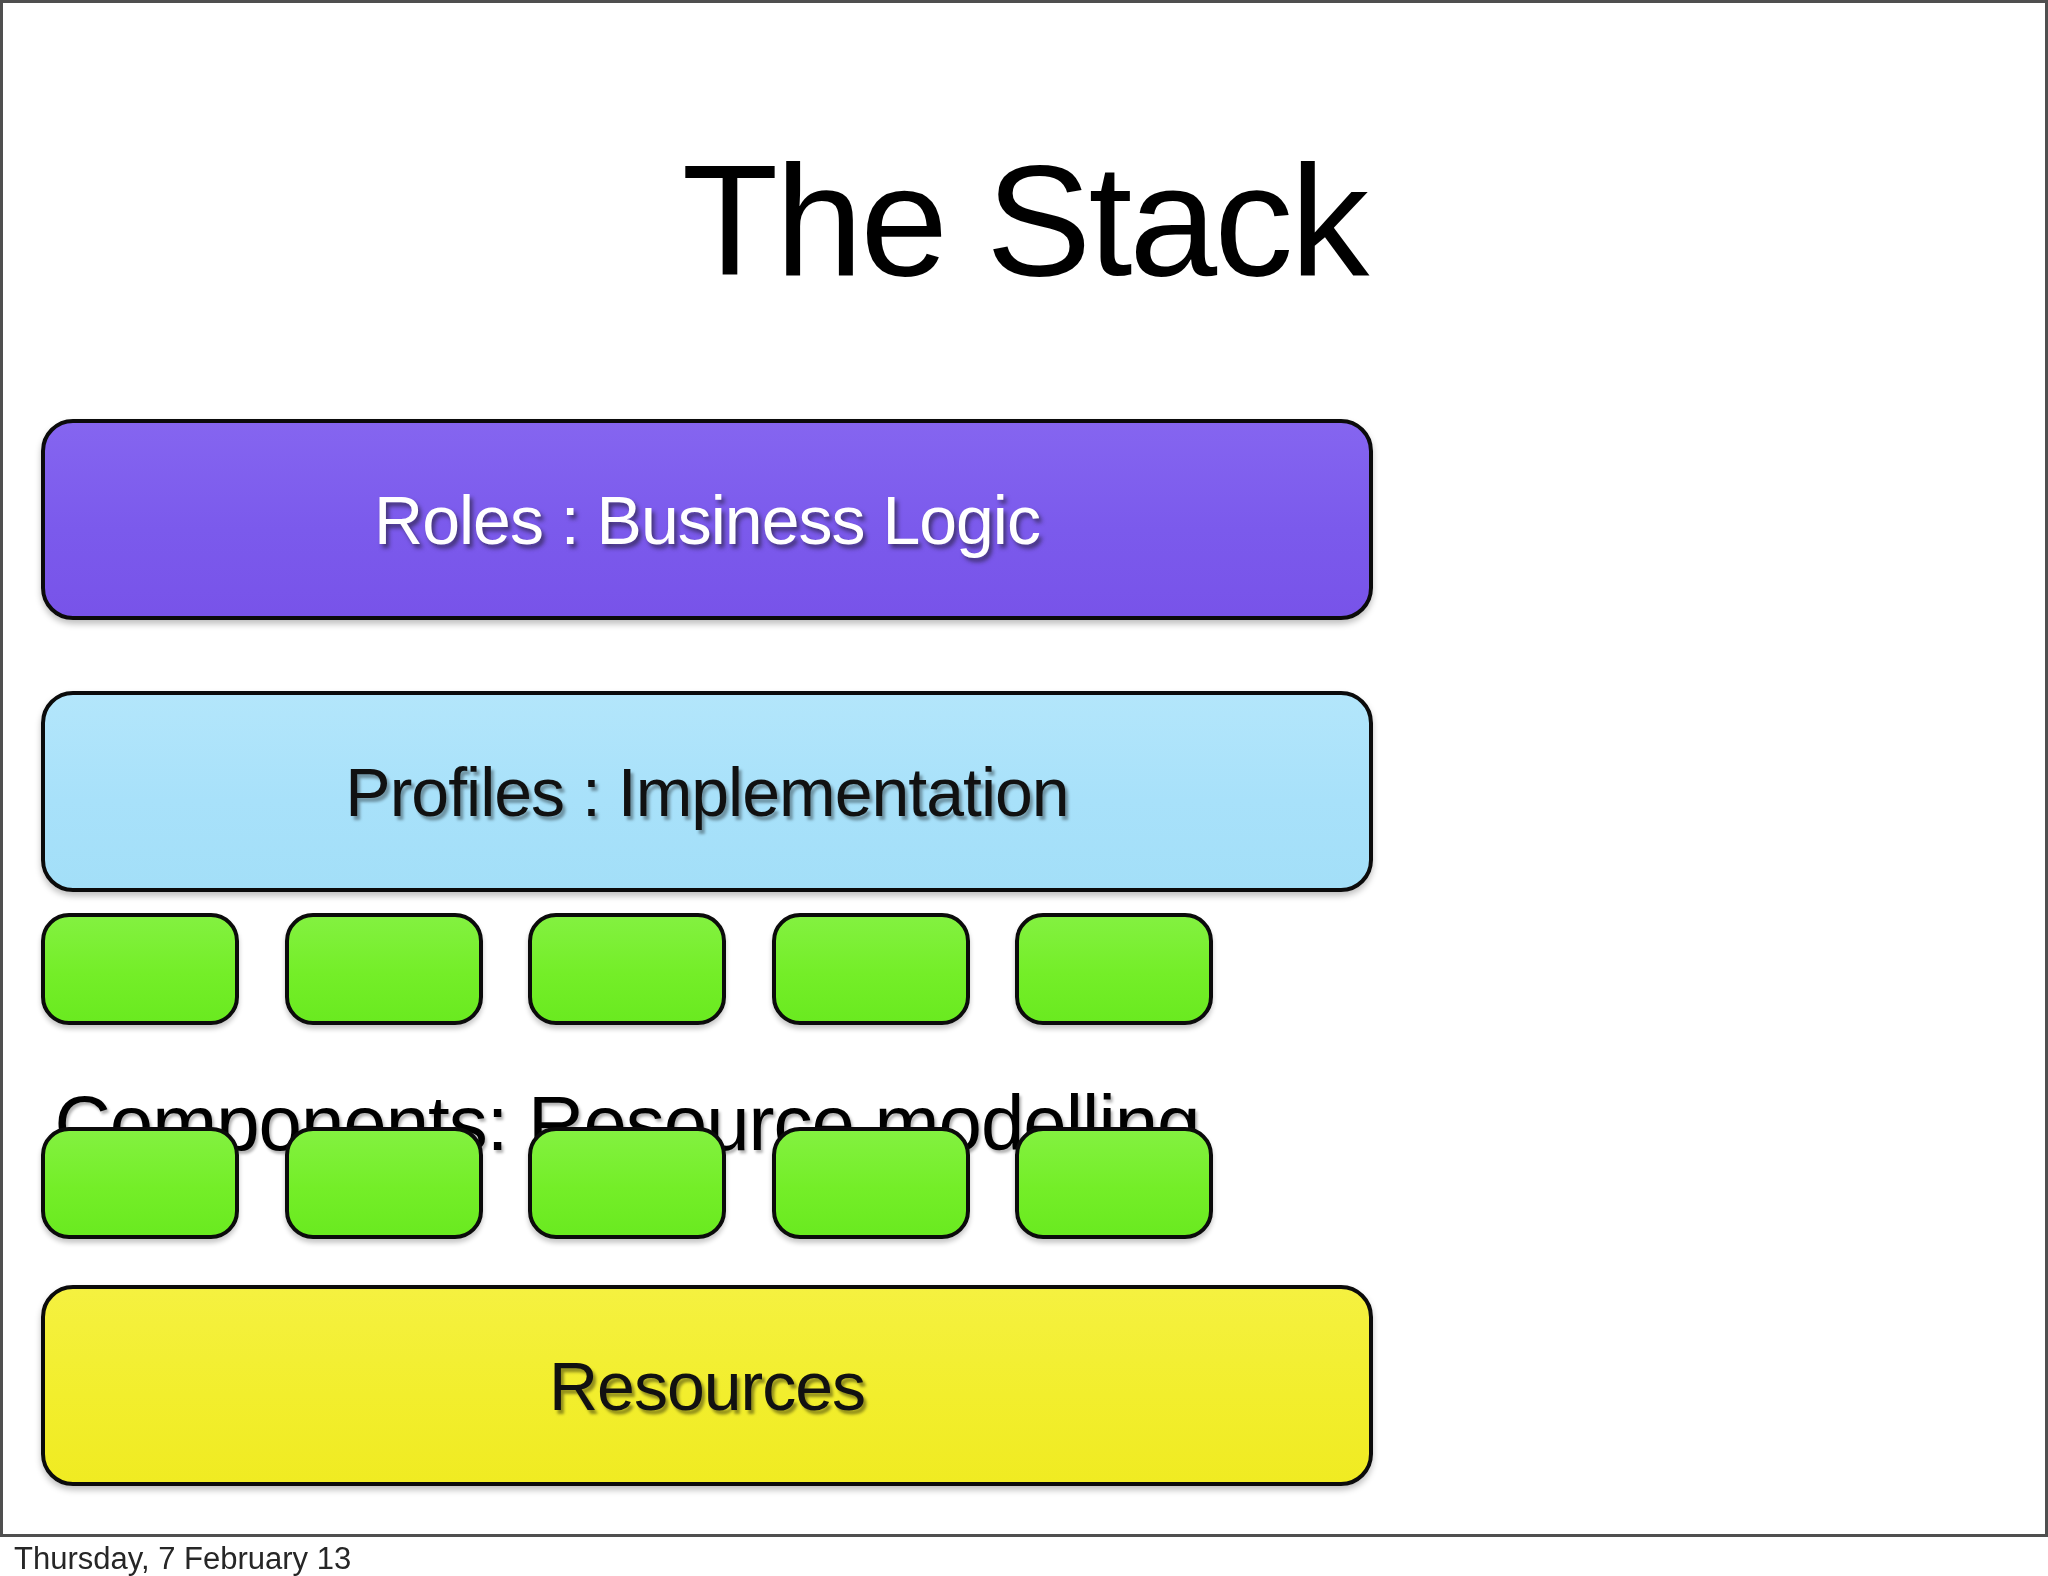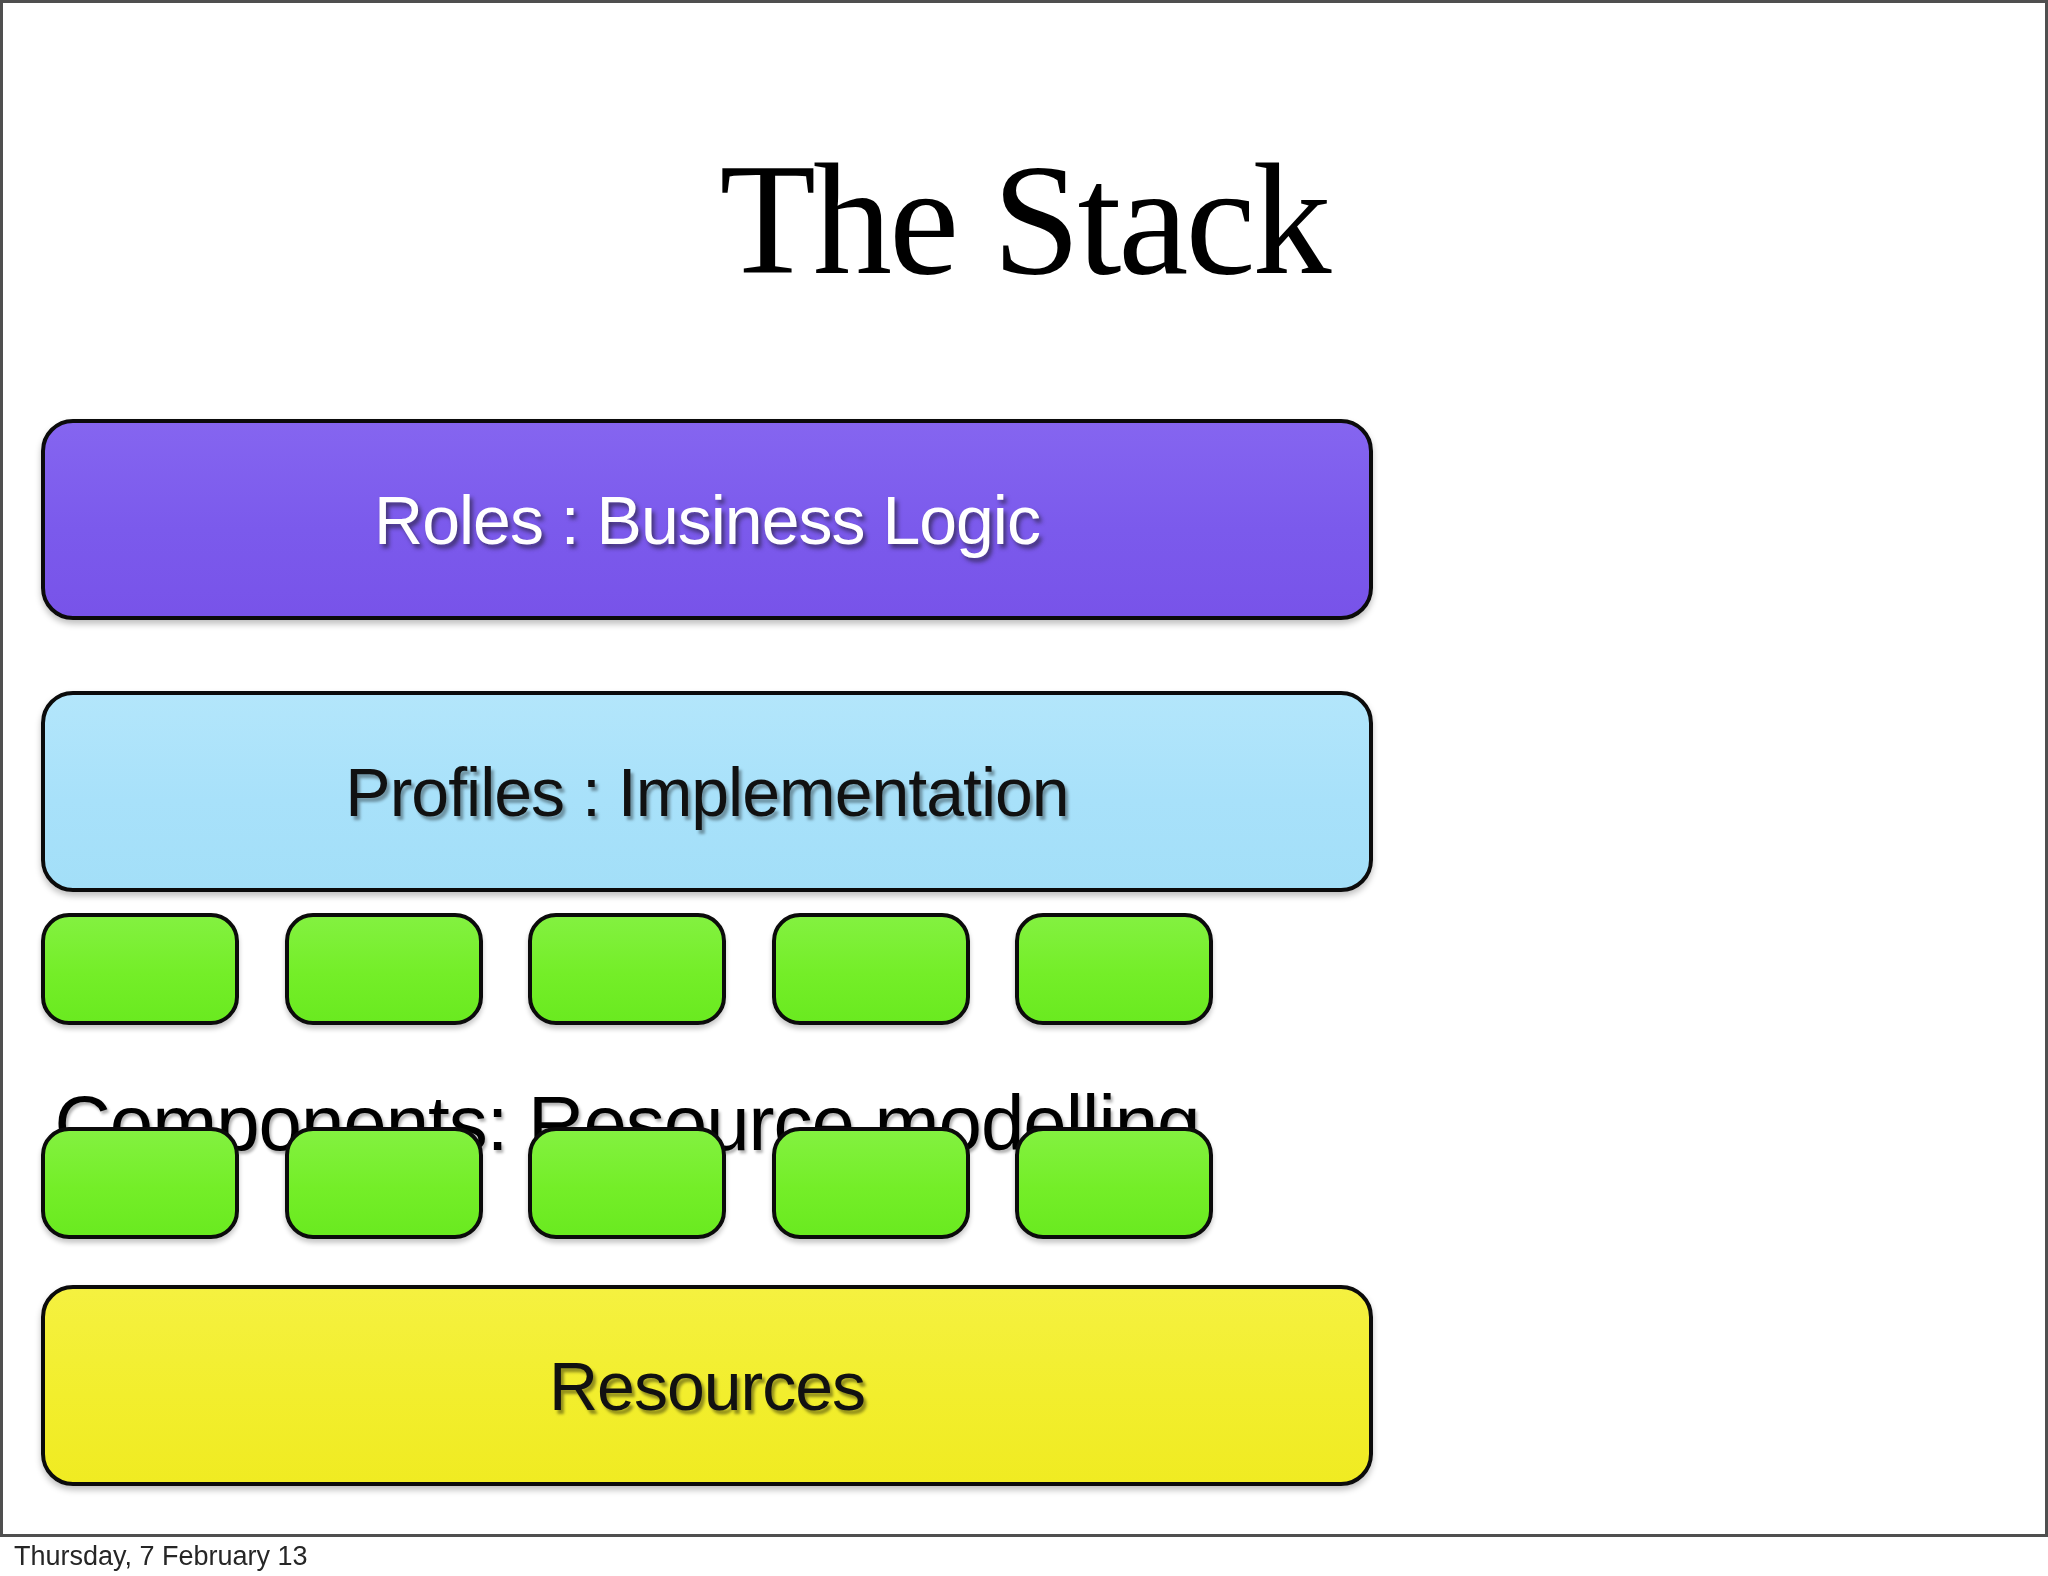--- a/index.html
+++ b/index.html
@@ -32,21 +32,20 @@
     top: 138px;
     left: 0;
     width: 100%;
     margin: 0;
     text-align: center;
     font-size: 158px;
     font-weight: 400;
     letter-spacing: -3px;
     line-height: 1;
     color: #000000;
-    font-family: Liberation Serif, serif;
   }
 
   
   .layer {
     position: absolute;
     left: 38px;
     width: 1332px;
     height: 201px;
     box-sizing: border-box;
     border: 4px solid #0b0b0b;
@@ -121,21 +120,21 @@
     text-shadow: 2px 3px 3px rgba(0,0,0,0.3);
     white-space: nowrap;
     margin-top: 48px;
   }
 
   
   .footer {
     position: absolute;
     left: 14px;
     top: 1541px;
-    font-size: 27px;
+    font-size: 31px;
     color: #262626;
   }
 </style>
 </head>
 <body>
 
 <div class="slide">
 
   <h1 class="title">The Stack</h1>
 

